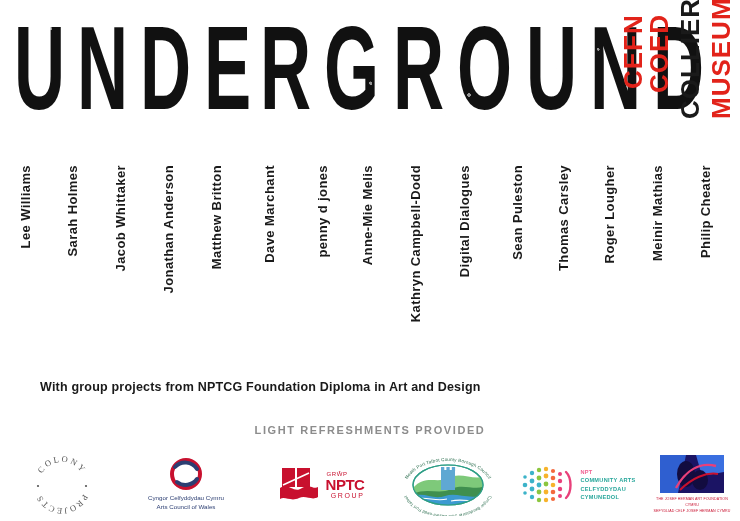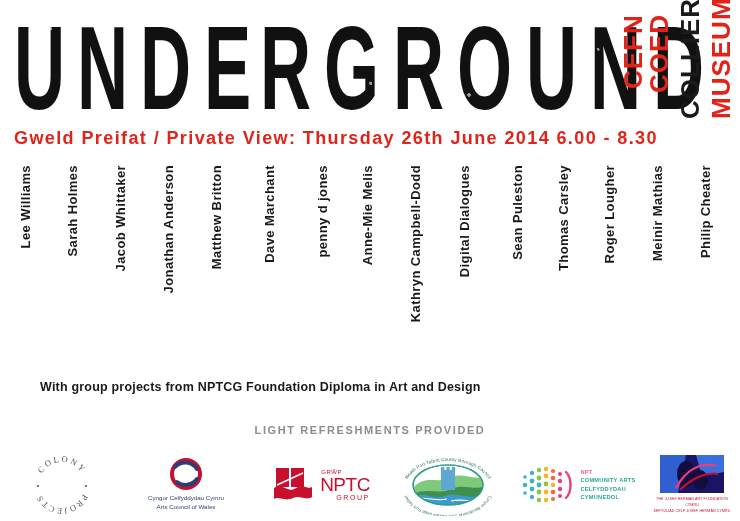--- a/index.html
+++ b/index.html
@@ -144,21 +144,21 @@
   .acw{left:126px;width:120px;flex-direction:column;}
   .acw-mark{width:34px;height:34px;margin-bottom:3px;}
   .acw-txt{font-size:6.2px;line-height:1.45;color:#2c3e72;text-align:center;font-family:"Liberation Sans",sans-serif;}
 
   
   .nptc{left:262px;width:116px;}
   .nptc-inner{display:flex;align-items:center;}
   .nptc-mark{width:46px;height:42px;margin-right:4px;}
   .nptc-txt{display:flex;flex-direction:column;align-items:flex-start;color:#c8102e;font-family:"Liberation Sans",sans-serif;}
   .nptc-grwp{font-size:6px;letter-spacing:.6px;margin-left:1px;}
-  .nptc-main{font-size:19px;font-weight:400;letter-spacing:-.5px;line-height:1;}
+  .nptc-main{font-size:15px;font-weight:700;letter-spacing:-.5px;line-height:1;}
   .nptc-group{font-size:7px;letter-spacing:1.6px;align-self:flex-end;}
 
   
   .nptcbc{left:392px;width:112px;}
   .nptcbc svg{display:block;}
 
   
   .commarts{left:516px;width:124px;}
   .commarts-inner{display:flex;align-items:center;}
   .ca-dots{width:58px;height:44px;margin-right:2px;}
@@ -194,21 +194,20 @@
       <span class="grunge"></span>
     </div>
 
     <div class="museum-stack">
       <span class="vword red">CEFN COED</span>
       <span class="vword blk">COLLIERY</span>
       <span class="vword red">MUSEUM</span>
     </div>
   </div>
 
-  <div class="pv-line">Gweld Preifat / Private View: Thursday 26th June 2014 6.00 - 8.30</div>
 
   <div class="names">
     <span class="name" style="left:18px;">Lee Williams</span>
     <span class="name" style="left:65px;">Sarah Holmes</span>
     <span class="name" style="left:113px;">Jacob Whittaker</span>
     <span class="name" style="left:161px;">Jonathan Anderson</span>
     <span class="name" style="left:209px;">Matthew Britton</span>
     <span class="name" style="left:262px;">Dave Marchant</span>
     <span class="name" style="left:315px;">penny d jones</span>
     <span class="name" style="left:360px;">Anne-Mie Melis</span>

